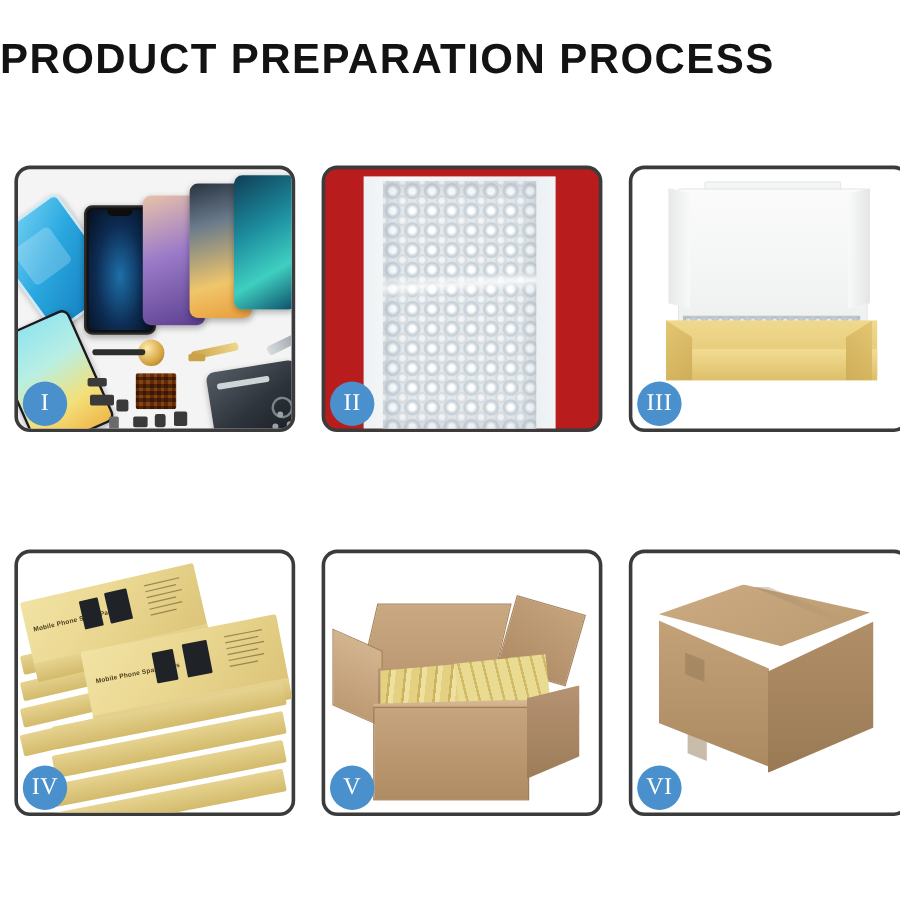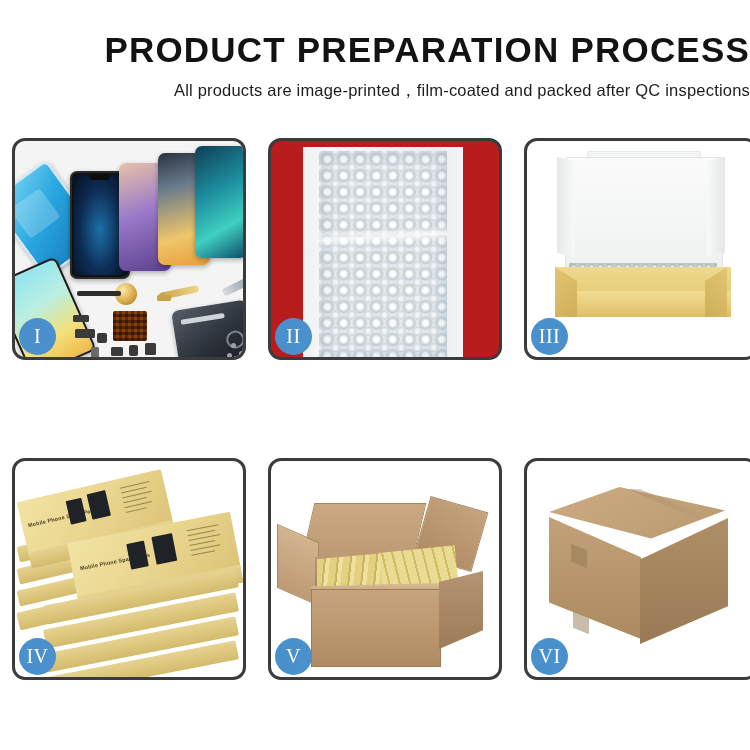--- a/index.html
+++ b/index.html
@@ -1,21 +1,21 @@
 <!DOCTYPE html>
 <html><head>
 <meta charset="utf-8">
 <style>
   html,body{margin:0;padding:0;}
   body{
     width:750px;height:750px;background:#ffffff;
     font-family:"Liberation Sans","DejaVu Sans",sans-serif;
     overflow:hidden;position:relative;
   }
-  .header{width:750px;padding-top:32px;text-align:right;}
+  .header{width:750px;padding-top:32px;text-align:left;}
   .title{
     font-size:35px;font-weight:700;letter-spacing:1.2px;color:#131313;
     font-family:"Liberation Sans","DejaVu Sans",sans-serif;line-height:1.05;
   }
   .subtitle{
     margin-top:11px;font-size:16.5px;color:#1d1d1d;letter-spacing:.2px;
     font-family:"Liberation Sans","DejaVu Sans",sans-serif;
   }
   .grid{
     position:absolute;left:12px;top:138px;width:726px;
@@ -180,21 +180,20 @@
   .vTapeL{position:absolute;left:44px;top:86px;width:16px;height:18px;
        background:rgba(150,122,88,.55);transform:skewY(22deg);}
   .vTapeB{position:absolute;left:46px;top:154px;width:16px;height:16px;
        background:rgba(150,122,88,.5);transform:skewY(22deg);}
 </style>
 </head>
 <body>
 
 <div class="header">
   <div class="title">PRODUCT PREPARATION PROCESS</div>
-  <div class="subtitle">All products are image-printed，film-coated and packed after QC inspections</div>
 </div>
 
 <div class="grid">
 
   <div class="panel p1">
     <div class="stage">
       <div class="ph ph1"></div>
       <div class="ph ph2">
           <div class="notch"></div>
         </div>

